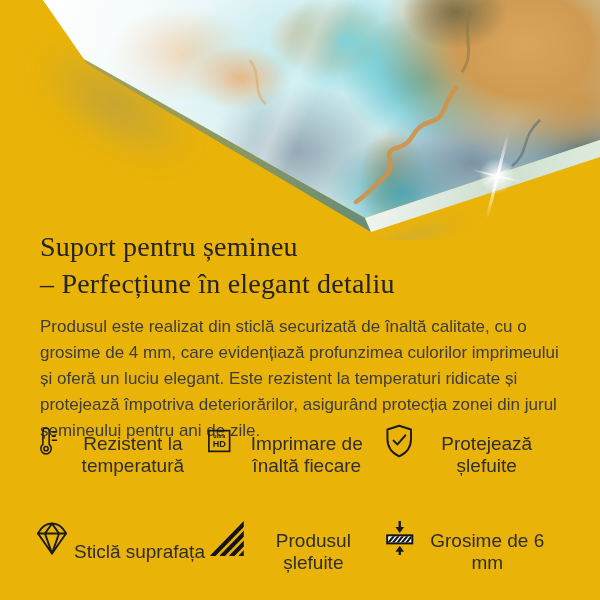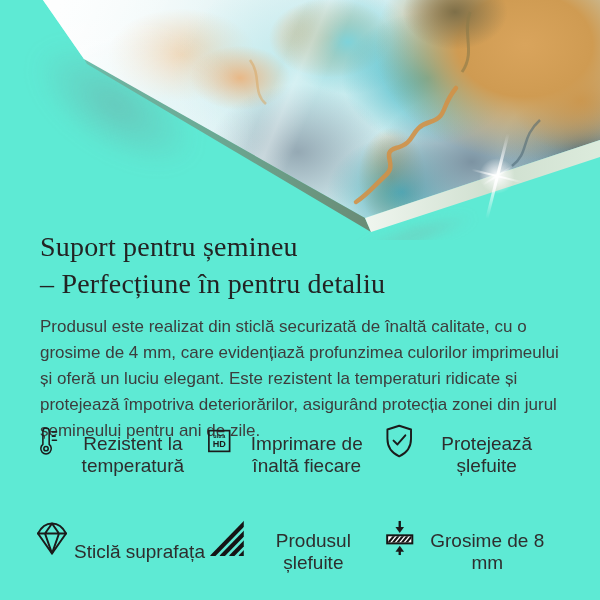--- a/index.html
+++ b/index.html
@@ -1,17 +1,17 @@
 <!DOCTYPE html>
 <html><head>
 <meta charset="utf-8">
 <style>
   html,body{margin:0;padding:0;width:600px;height:600px;overflow:hidden;
     background:#ffffff;font-family:"Liberation Sans",sans-serif;}
-  .stage{position:relative;width:600px;height:600px;background:#5eead4;}
+  .stage{position:relative;width:600px;height:600px;background:#eab308;}
 
   
   .hero{position:absolute;left:0;top:0;width:600px;height:240px;overflow:hidden;}
   .shadow-left{position:absolute;left:-10px;top:45px;width:250px;height:120px;
     background:radial-gradient(closest-side,rgba(120,135,140,.35),rgba(120,135,140,0) 75%);
     transform:rotate(33deg);filter:blur(9px);}
   .shadow-corner{position:absolute;left:330px;top:222px;width:170px;height:26px;
     background:radial-gradient(closest-side,rgba(140,155,150,.35),rgba(140,155,150,0) 75%);
     transform:rotate(-17deg);filter:blur(6px);}
   .panel{position:absolute;inset:0;
@@ -94,21 +94,21 @@
       <div class="glow"></div>
       <div class="ray r1"></div>
       <div class="ray r2"></div>
       <div class="ray r3"></div>
     </div>
   </div>
 
   <div class="content">
     <h1>
       <span>Suport pentru șemineu</span><br>
-      <span>– Perfecțiune în pentru detaliu</span>
+      <span>– Perfecțiune în elegant detaliu</span>
     </h1>
     <p class="desc">Produsul este realizat din sticlă securizată de înaltă calitate, cu o grosime de 4 mm, care eviden­țiază profunzimea culorilor imprimeului și oferă un luciu elegant. Este rezistent la temperaturi ridicate și protejează împotriva deteriorărilor, asigurând protecția zonei din jurul șemineului pentru ani de zile.</p>
   </div>
 
   <div class="features">
 
     <div class="feature">
       <svg width="44" height="44" viewBox="0 0 44 44">
         <path class="icn" d="M18.5,27 V8 a4.5,4.5 0 0 1 9,0 V27 A7.5,7.5 0 1 1 18.5,27 Z"></path>
         <circle class="icn" cx="23" cy="33" r="3.1"></circle>
@@ -172,17 +172,17 @@
           <line x1="13" y1="29" x2="22" y2="18"></line>
           <line x1="18" y1="29" x2="27" y2="18"></line>
           <line x1="23" y1="29" x2="32" y2="18"></line>
           <line x1="28" y1="29" x2="37" y2="18"></line>
         </g>
         <line x1="22" y1="3" x2="22" y2="10" stroke="#151515" stroke-width="2.6"></line>
         <path class="icn-fill" d="M22,16.5 L17.2,9.8 L26.8,9.8 Z"></path>
         <line x1="22" y1="41" x2="22" y2="34" stroke="#151515" stroke-width="2.6"></line>
         <path class="icn-fill" d="M22,30.5 L17.2,37.2 L26.8,37.2 Z"></path>
       </svg>
-      <div class="flabel">Grosime de 8 mm</div>
+      <div class="flabel">Grosime de 6 mm</div>
     </div>
 
   </div>
 </div>
 
 </body></html>

